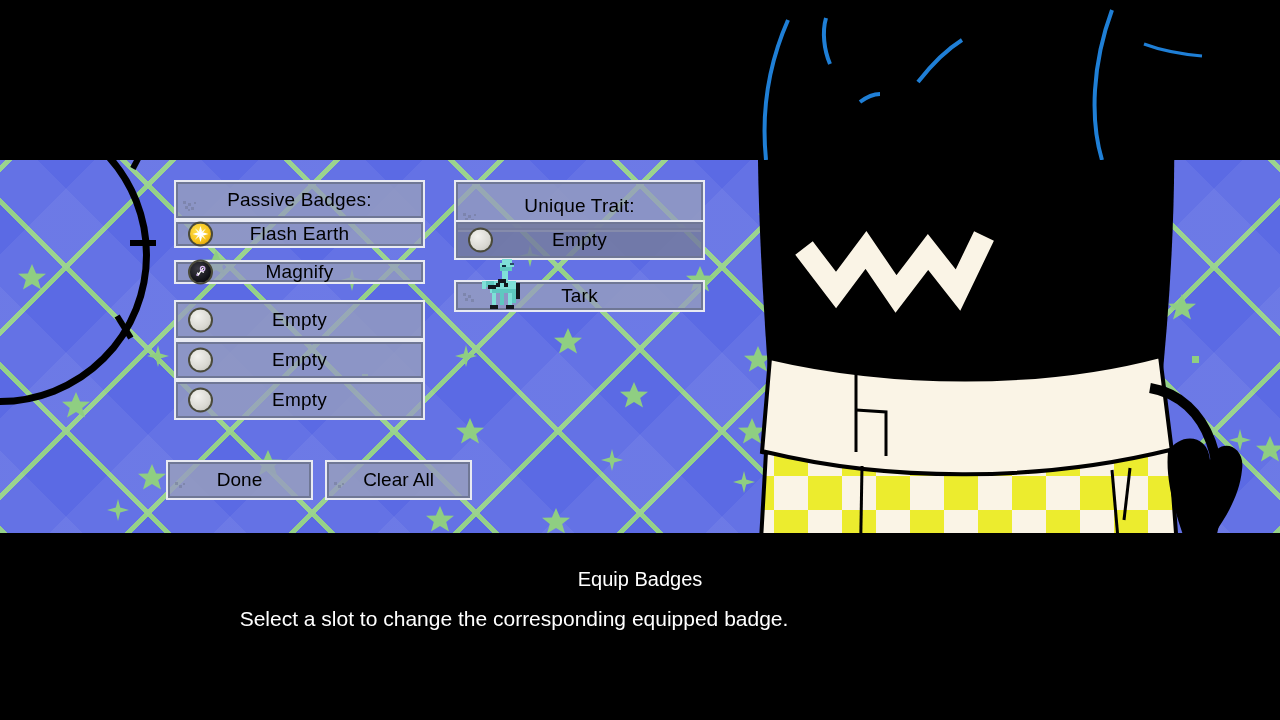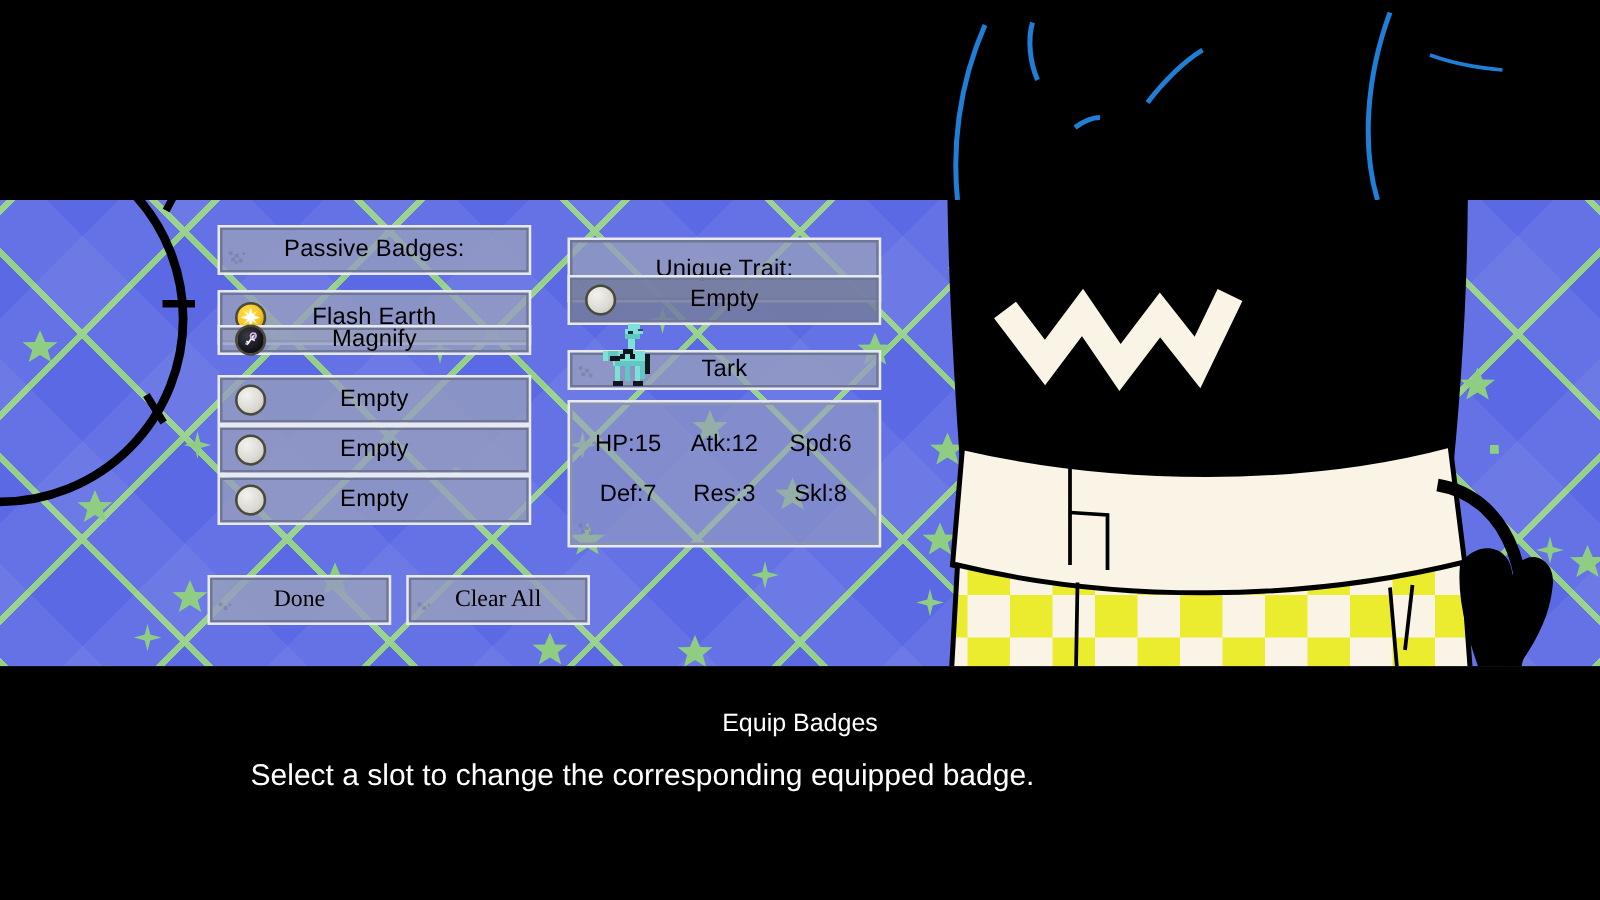--- a/index.html
+++ b/index.html
@@ -191,41 +191,40 @@
     outline: 2px solid #e8eaf2;
     color: #000;
     font-size: 19px;
     cursor: pointer;
   }
   .btn-label {
     position: absolute;
     left: 0; right: 0; top: 50%;
     transform: translateY(-50%);
     text-align: center;
-    font-family: Liberation Serif, serif;
   }
 
   
   .caption-title {
     position: absolute;
     left: 0;
     width: 1280px;
     top: 568px;
     text-align: center;
     color: #ffffff;
     font-size: 20px;
   }
   .caption-body {
     position: absolute;
     left: 0;
     width: 1028px;
     top: 607px;
     text-align: center;
     color: #ffffff;
-    font-size: 24px;
+    font-size: 21px;
   }
 
   
   .creature {
     position: absolute;
     left: 22px;
     top: -27px;
     width: 52px;
     height: 58px;
     image-rendering: pixelated;
@@ -336,21 +335,21 @@
             <rect x="6" y="3" width="3" height="3"></rect>
           <rect x="3" y="6" width="3" height="3"></rect>
             <rect x="9" y="7" width="3" height="3"></rect>
           <rect x="12" y="2" width="2" height="2"></rect>
             <rect x="6" y="9" width="2" height="2"></rect>
         </g>
       </svg>
       <div class="panel-label">Passive Badges:</div>
     </div>
 
-    <div class="panel" style="left:176px; top:74px; width:247px; height:40px;">
+    <div class="panel" style="left:176px; top:62px; width:247px; height:24px;">
       <span class="slot-icon gold">
         <svg viewBox="0 0 25 25">
           <g fill="#ffffff">
             <polygon points="12.5,3 14.3,9 12.5,12.5 10.7,9"></polygon>
             <polygon points="12.5,22 10.7,16 12.5,12.5 14.3,16"></polygon>
             <polygon points="3,12.5 9,10.7 12.5,12.5 9,14.3"></polygon>
             <polygon points="22,12.5 16,14.3 12.5,12.5 16,10.7"></polygon>
             <polygon points="5.8,5.8 10.6,9.4 12.5,12.5 9.4,10.6"></polygon>
             <polygon points="19.2,19.2 14.4,15.6 12.5,12.5 15.6,14.4"></polygon>
             <polygon points="19.2,5.8 15.6,10.6 12.5,12.5 14.4,9.4"></polygon>
@@ -388,21 +387,21 @@
     <div class="panel" style="left:176px; top:182px; width:247px; height:36px;">
       <span class="slot-icon empty"></span>
       <div class="panel-label">Empty</div>
     </div>
 
     <div class="panel" style="left:176px; top:222px; width:247px; height:36px;">
       <span class="slot-icon empty"></span>
       <div class="panel-label">Empty</div>
     </div>
 
-    <div class="panel" style="left:456px; top:32px; width:247px; height:48px;">
+    <div class="panel" style="left:456px; top:22px; width:247px; height:48px;">
       <svg class="scuff" viewBox="0 0 20 13">
         <g fill="#6f7795">
           <rect x="1" y="1" width="3" height="3"></rect>
             <rect x="6" y="3" width="3" height="3"></rect>
           <rect x="3" y="6" width="3" height="3"></rect>
             <rect x="9" y="7" width="3" height="3"></rect>
           <rect x="12" y="2" width="2" height="2"></rect>
             <rect x="6" y="9" width="2" height="2"></rect>
         </g>
       </svg>
@@ -453,38 +452,20 @@
 
           <rect x="5" y="24" width="4" height="2" fill="#12161c"></rect>
           <rect x="13" y="24" width="4" height="2" fill="#12161c"></rect>
 
           <rect x="18" y="13" width="2" height="8" fill="#12161c"></rect>
         </g>
       </svg>
       <div class="panel-label">Tark</div>
     </div>
 
-    <div class="groupbox" style="left:456px; top:162px; width:247px; height:114px;">
-      <svg class="scuff" viewBox="0 0 20 13">
-        <g fill="#6f7795">
-          <rect x="1" y="1" width="3" height="3"></rect>
-            <rect x="6" y="3" width="3" height="3"></rect>
-          <rect x="3" y="6" width="3" height="3"></rect>
-            <rect x="9" y="7" width="3" height="3"></rect>
-        </g>
-      </svg>
-      <div class="stats-grid">
-        <span class="stat">HP:15</span>
-        <span class="stat">Atk:12</span>
-        <span class="stat">Spd:6</span>
-        <span class="stat">Def:7</span>
-        <span class="stat">Res:3</span>
-        <span class="stat">Skl:8</span>
-      </div>
-    </div>
 
     <div class="btn" style="left:168px; top:302px; width:143px; height:36px;">
       <svg class="scuff" viewBox="0 0 20 13">
         <g fill="#6f7795">
           <rect x="1" y="2" width="3" height="3"></rect>
             <rect x="5" y="5" width="3" height="3"></rect>
           <rect x="9" y="3" width="2" height="2"></rect>
         </g>
       </svg>
       <div class="btn-label">Done</div>

